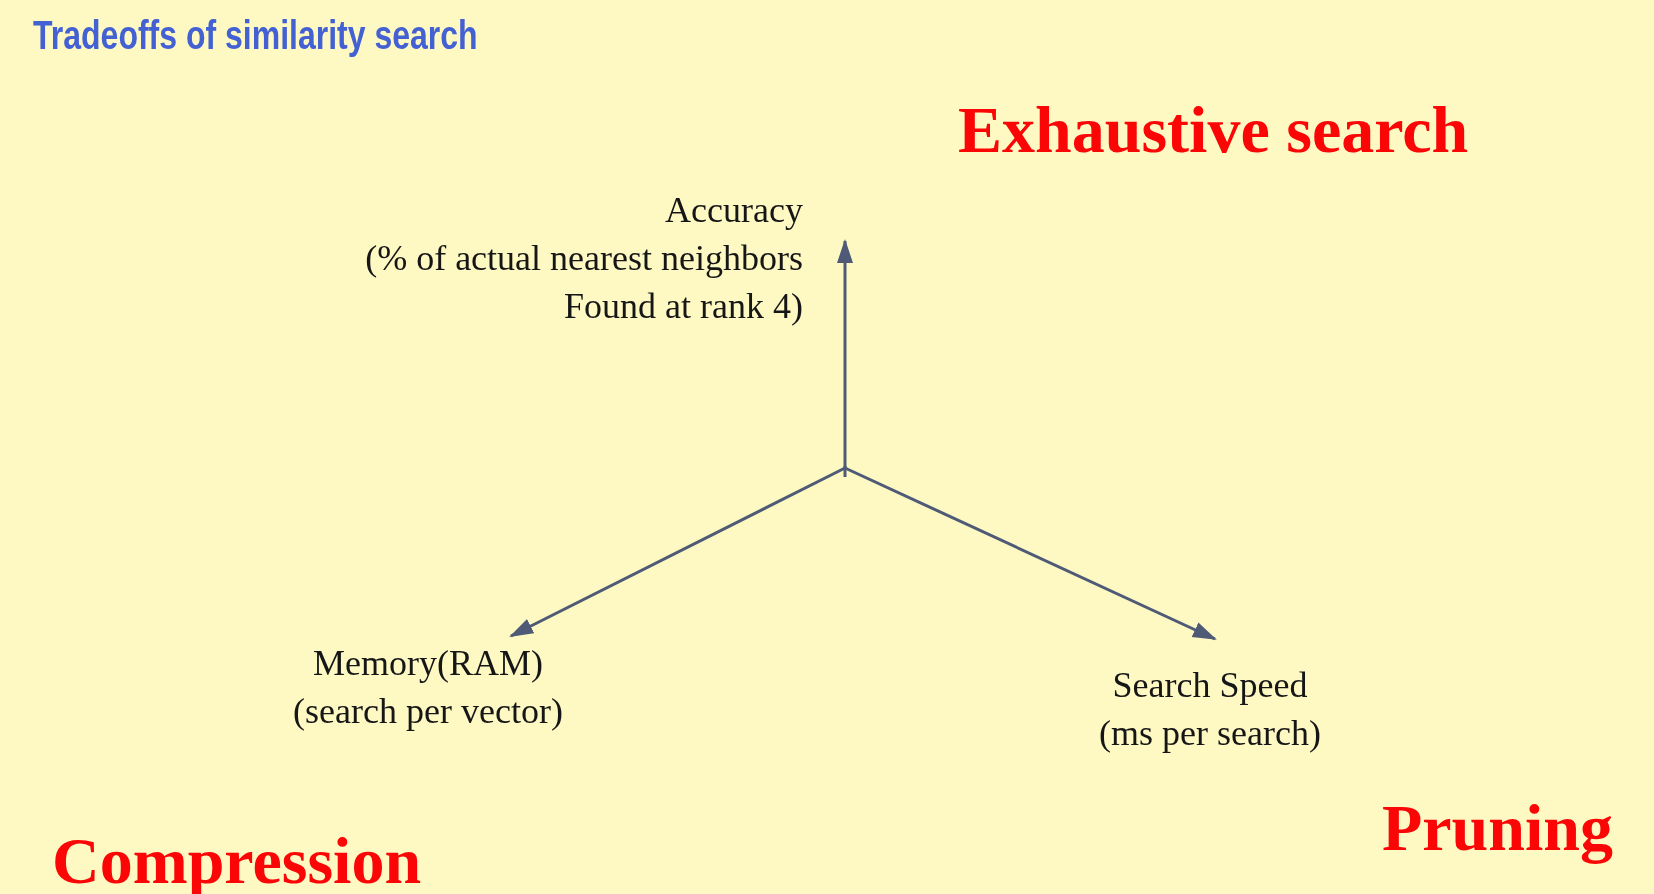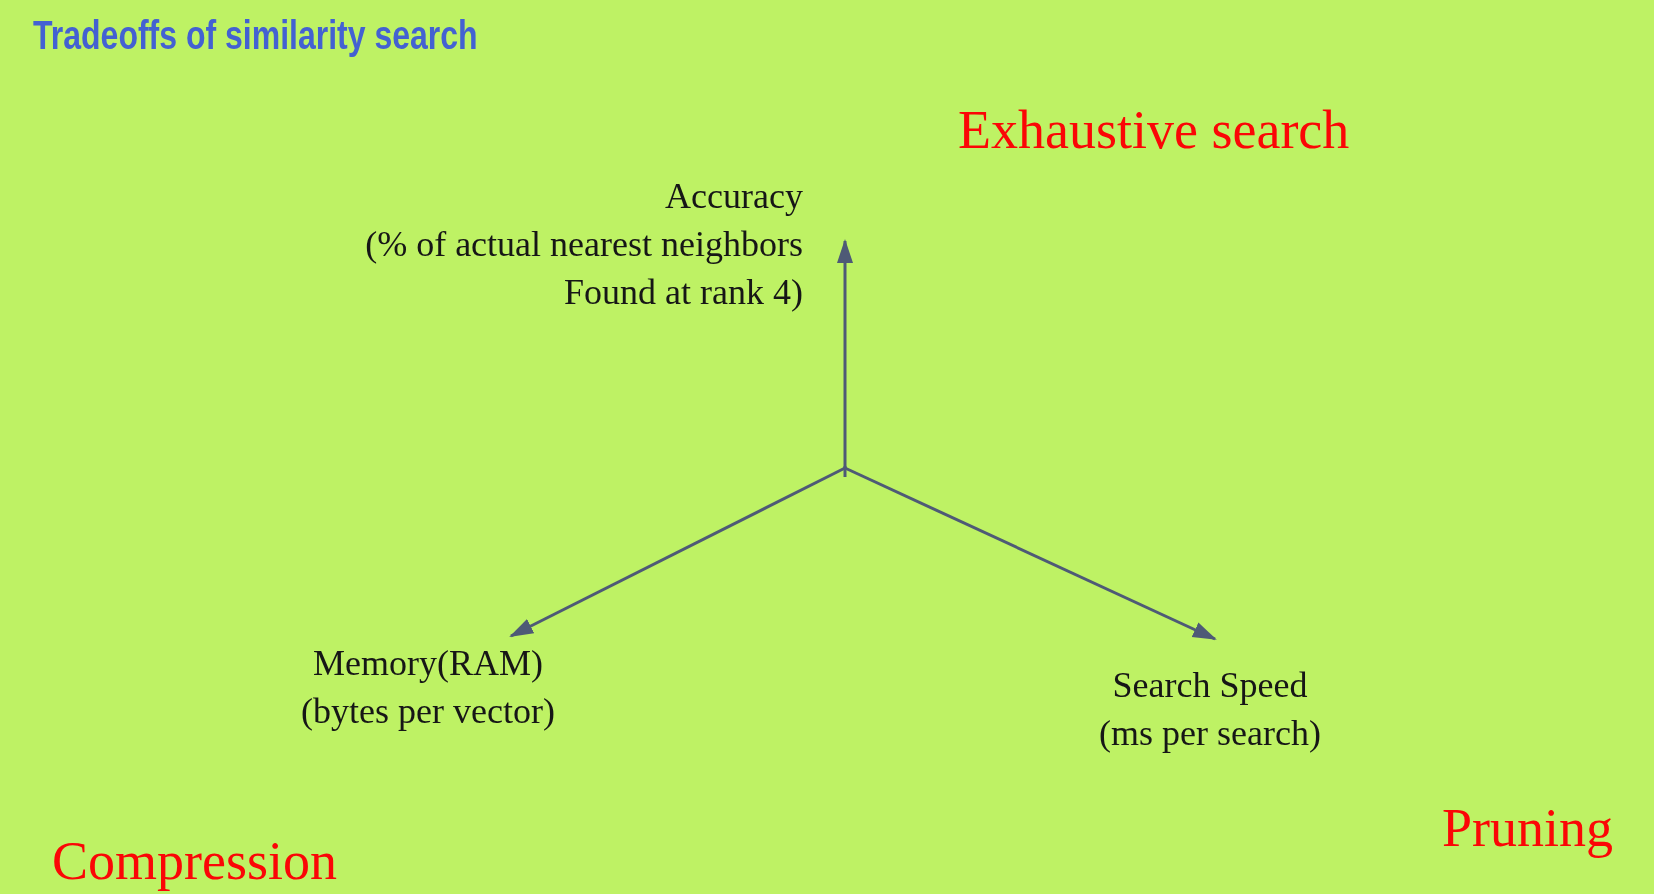--- a/index.html
+++ b/index.html
@@ -1,59 +1,59 @@
 <!DOCTYPE html>
 <html><head>
 <meta charset="utf-8">
 <style>
   html, body { margin: 0; padding: 0; background: #ffffff; }
   .slide {
     position: relative;
     width: 1654px;
     height: 894px;
-    background: #bef264;
+    background: #fef9c3;
     overflow: hidden;
     font-family: "Liberation Serif", serif;
   }
   .slide-title {
     position: absolute;
     left: 33px;
     top: 12px;
     margin: 0;
     font-family: "Liberation Sans", sans-serif;
     font-weight: bold;
     font-size: 40px;
     line-height: 46px;
     color: #4361d2;
     transform: scaleX(0.8);
     transform-origin: left center;
     white-space: nowrap;
   }
   .emphasis {
     position: absolute;
     font-family: "Liberation Serif", serif;
-    font-weight: normal;
-    font-size: 54px;
+    font-weight: bold;
+    font-size: 66px;
     line-height: 60px;
     color: #fb0606;
     white-space: nowrap;
   }
   .emphasis-top-right   { left: 958px;  top: 100px; }
   .emphasis-bottom-left { left: 52px;   top: 798px; margin-top: 33px; }
   .emphasis-bottom-right{ right: 41px;  top: 798px; text-align: left; }
   .axis-label {
     position: absolute;
     color: #161616;
     font-family: "Liberation Serif", serif;
     font-size: 36px;
     line-height: 48px;
     white-space: nowrap;
   }
   .axis-label-accuracy {
-    left: 283px; top: 172px; width: 520px;
+    left: 283px; top: 186px; width: 520px;
     text-align: right;
   }
   .axis-label-memory {
     left: 258px; top: 639px; width: 340px;
     text-align: center;
   }
   .axis-label-speed {
     left: 1040px; top: 661px; width: 340px;
     text-align: center;
   }
@@ -88,21 +88,21 @@
   </svg>
 
   <div class="axis-label axis-label-accuracy">
     <div>Accuracy</div>
     <div>(% of actual nearest neighbors</div>
     <div>Found at rank 4)</div>
   </div>
 
   <div class="axis-label axis-label-memory">
     <div>Memory(RAM)</div>
-    <div>(bytes per vector)</div>
+    <div>(search per vector)</div>
   </div>
 
   <div class="axis-label axis-label-speed">
     <div>Search Speed</div>
     <div>(ms per search)</div>
   </div>
 
   <div class="emphasis emphasis-bottom-left">Compression</div>
 
   <div class="emphasis emphasis-bottom-right">Pruning</div>

